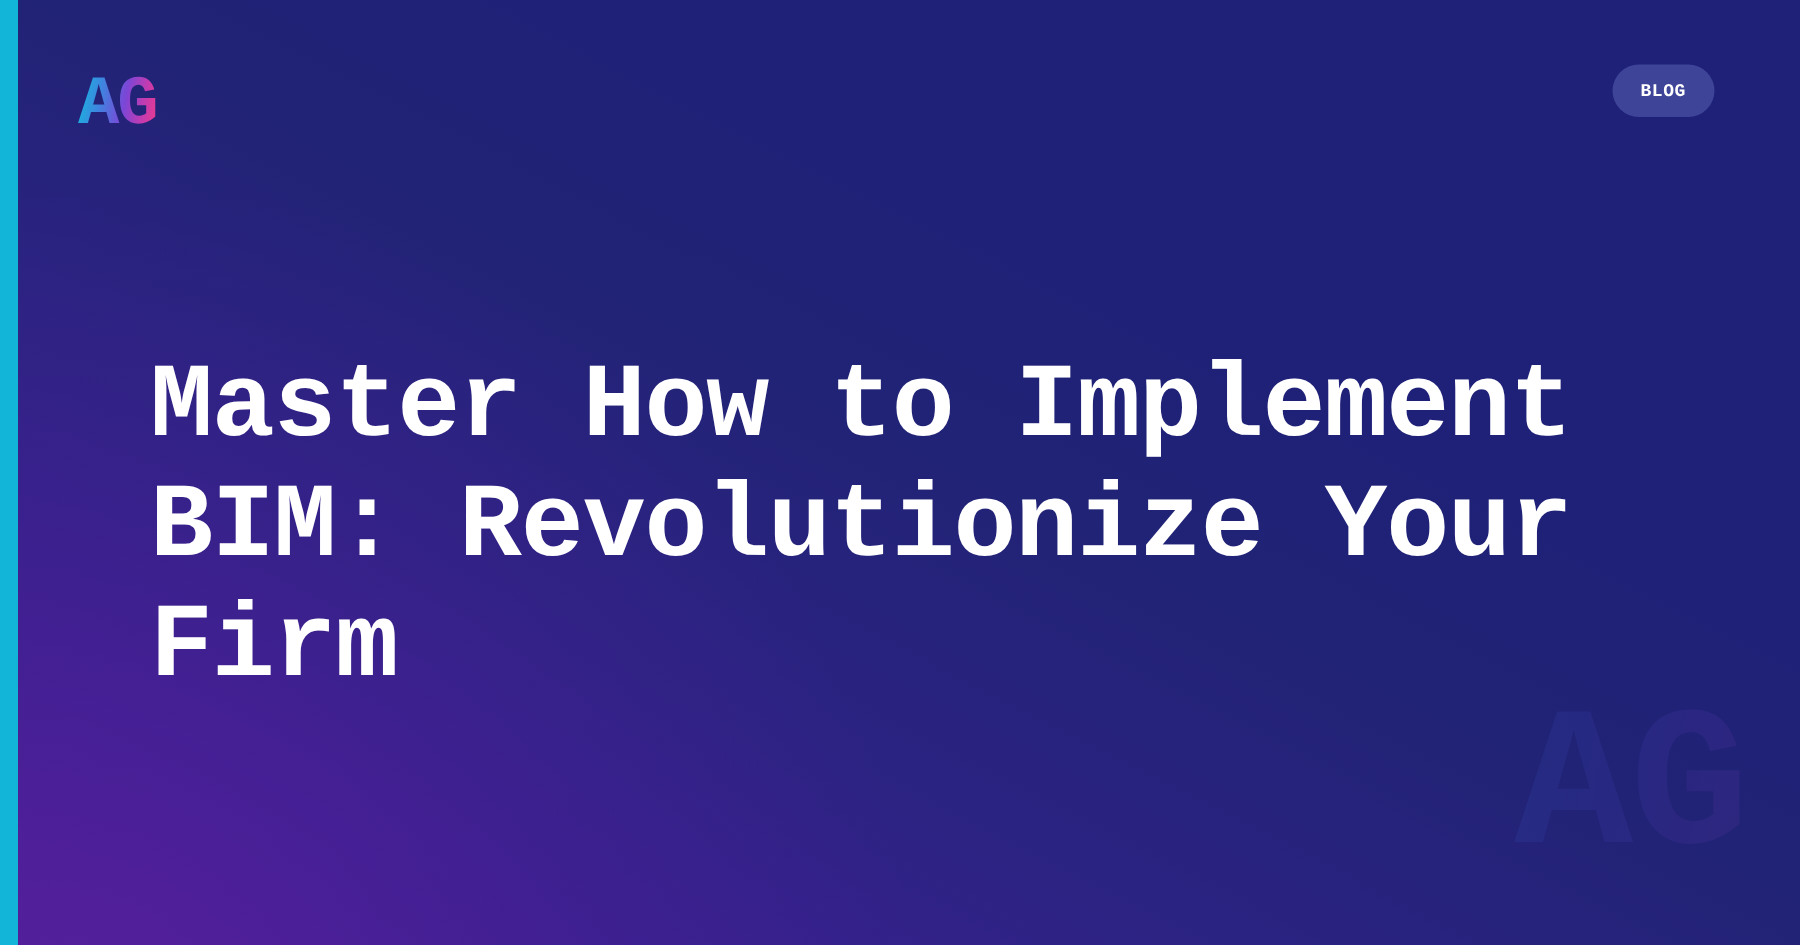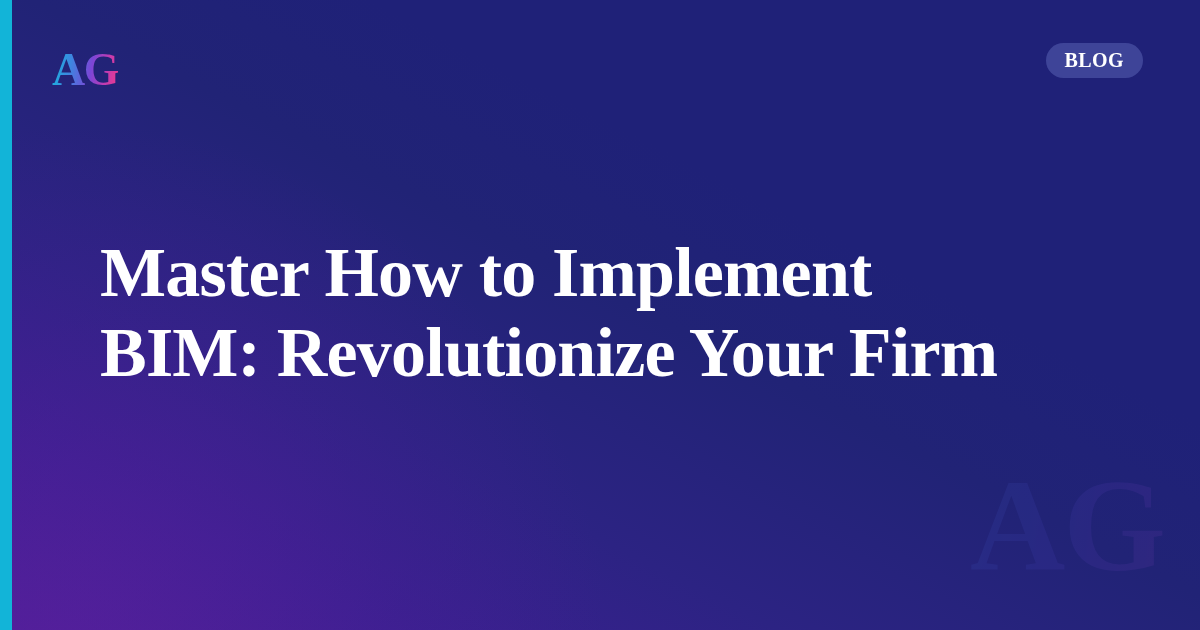--- a/index.html
+++ b/index.html
@@ -6,21 +6,21 @@
     margin: 0;
     padding: 0;
     background: #12163a;
   }
 
   .og-card {
     position: relative;
     width: 1200px;
     height: 630px;
     overflow: hidden;
-    font-family: Liberation Serif, serif;
+    font-family: Liberation Mono, monospace;
     background: #1f2178;
     box-sizing: border-box;
   }
 
   
   .bg-gradient {
     position: absolute;
     inset: 0;
     background: linear-gradient(207deg, #1f2178 0%, #1f2178 34%, #212376 48%, #2c2383 68%, #3a2090 84%, #4a1f96 100%);
   }
@@ -92,21 +92,21 @@
 
   .badge {
     display: inline-flex;
     align-items: center;
     justify-content: center;
     height: 35px;
     padding: 0 19px;
     border-radius: 18px;
     background: #3e4498;
     color: #ffffff;
-    font-size: 20px;
+    font-size: 12px;
     font-weight: bold;
     letter-spacing: 0.4px;
     box-sizing: border-box;
   }
 
   
   .headline {
     position: absolute;
     left: 100px;
     top: 186px;

